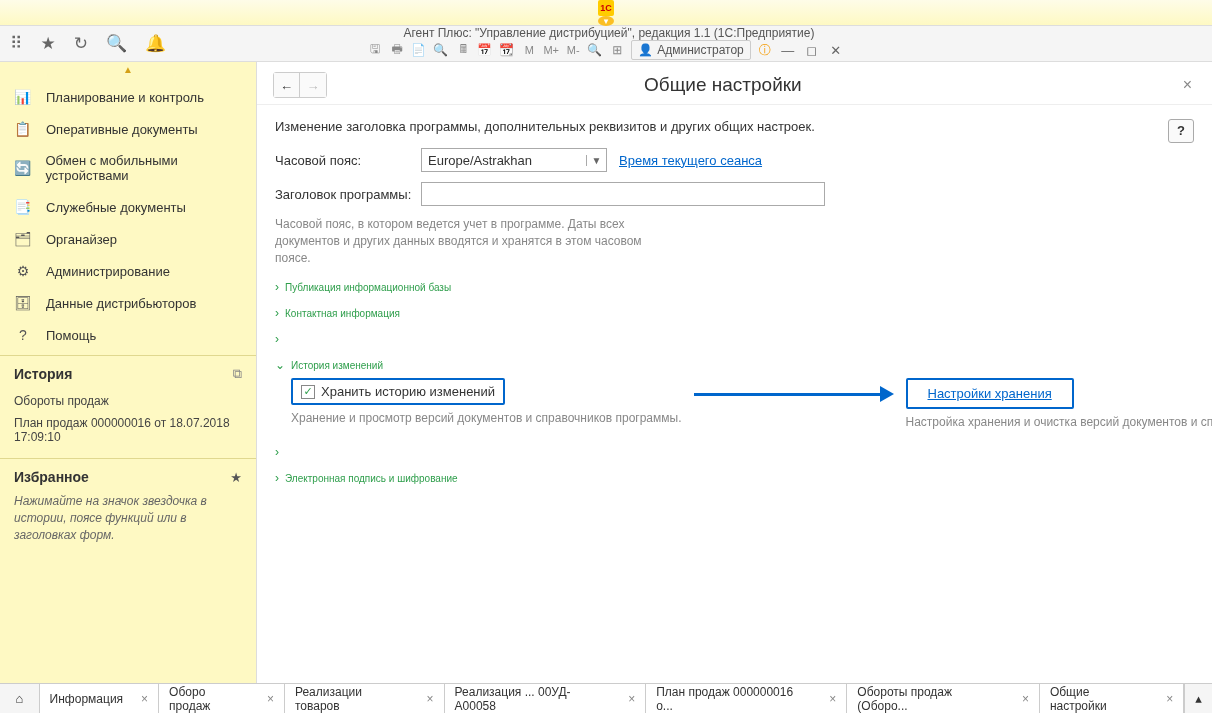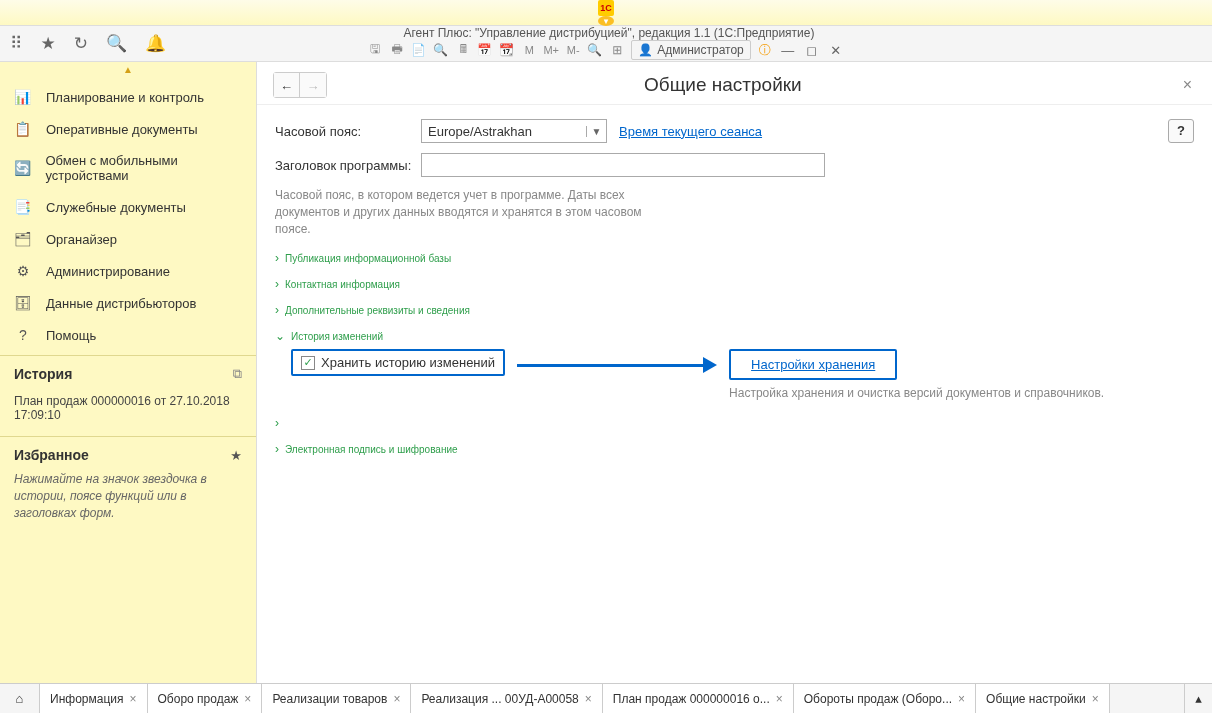--- a/index.html
+++ b/index.html
@@ -73,21 +73,21 @@
 .arrow-annot { position: relative; width: 200px; height: 28px; margin: 0 12px; }
 .arrow-line { position: absolute; top: 13px; left: 0; right: 8px; height: 3px; background: #0066cc; }
 .arrow-head { position: absolute; right: 0; top: 6px; width: 0; height: 0; border-left: 14px solid #0066cc; border-top: 8px solid transparent; border-bottom: 8px solid transparent; }
 
 .link-box { border: 2px solid #0066cc; padding: 6px 20px; border-radius: 2px; display: inline-block; }
 .link-box a { color: #0066cc; text-decoration: underline; cursor: pointer; }
 
 
 .bottom-tabs { height: 30px; background: #f5f5f5; border-top: 1px solid #ccc; display: flex; align-items: stretch; }
 .bt-home { width: 40px; border-right: 1px solid #ccc; display: flex; align-items: center; justify-content: center; cursor: pointer; }
-.bt-tab { border-right: 1px solid #ccc; padding: 0 10px; display: flex; align-items: center; gap: 6px; font-size: 12px; cursor: pointer; background: #fff; }
+.bt-tab { border-right: 1px solid #ccc; padding: 0 10px; display: flex; align-items: center; gap: 18px; font-size: 12px; cursor: pointer; background: #fff; }
 .bt-tab.active { background: #fff; }
 .bt-close { color: #888; font-size: 12px; }
 .bt-scroll { width: 28px; display: flex; align-items: center; justify-content: center; border-left: 1px solid #ccc; cursor: pointer; }
 </style>
 </head>
 <body>
 
 <div class="titlebar">
   <div class="tb-logo">1C</div>
   <div class="tb-dropdown"></div>
@@ -161,21 +161,22 @@
           <span class="sb-icon">?</span>
           <span>Помощь</span>
         </div>
     </div>
 
     <div class="sb-section">
       <div class="sb-section-hdr">
         <span class="sb-section-title">История</span>
         <span class="sb-section-icon">⧉</span>
       </div>
-      <span class="sb-link">План продаж 000000016 от 27.10.2018 17:09:10</span>
+      <span class="sb-link">Обороты продаж</span>
+      <span class="sb-link">План продаж 000000016 от 18.07.2018 17:09:10</span>
     </div>
 
     <div class="sb-section">
       <div class="sb-section-hdr">
         <span class="sb-section-title">Избранное</span>
         <span class="sb-section-icon" style="color:#555">★</span>
       </div>
       <div class="sb-hint">Нажимайте на значок звездочка в истории, поясе функций или в заголовках форм.</div>
     </div>
   </div>
@@ -185,20 +186,21 @@
       <div class="nav-btns">
         <div class="nav-btn">←</div>
         <div class="nav-btn disabled">→</div>
       </div>
       <div class="page-title">Общие настройки</div>
       <div class="close-x">×</div>
     </div>
 
     <div class="form-body">
       <div class="help-btn">?</div>
+      <div class="desc">Изменение заголовка программы, дополнительных реквизитов и других общих настроек.</div>
 
       <div class="form-row">
         <div class="form-label">Часовой пояс:</div>
         <div class="form-select">
           <span class="sel-val">Europe/Astrakhan</span>
           <span class="sel-btn">▼</span>
         </div>
         <a class="form-link">Время текущего сеанса</a>
       </div>
 
@@ -216,36 +218,36 @@
       </div>
       <div class="exp-item">
         <div class="exp-hdr">
             <span class="exp-arrow">›</span>
             <span class="exp-title">Контактная информация</span>
           </div>
       </div>
       <div class="exp-item">
         <div class="exp-hdr">
             <span class="exp-arrow">›</span>
-            <span class="exp-title">Дополнительные реквизиты и сведения</span>
           </div>
       </div>
 
       <div class="exp-item">
         <div class="exp-hdr">
             <span class="exp-arrow">⌄</span>
             <span class="exp-title">История изменений</span>
           </div>
         <div class="exp-body">
           <div class="exp-row">
             <div class="exp-col">
               <div class="checkbox-box">
                 <span class="chk">✓</span>
                 <span>Хранить историю изменений</span>
               </div>
+              <div class="sub-hint">Хранение и просмотр версий документов и справочников программы.</div>
             </div>
             <div class="exp-col" style="align-self:flex-start;padding-top:2px">
               <div class="arrow-annot">
                 <div class="arrow-line"></div>
                   <div class="arrow-head"></div>
               </div>
             </div>
             <div class="exp-col">
               <div class="link-box">
                 <a>Настройки хранения</a>

